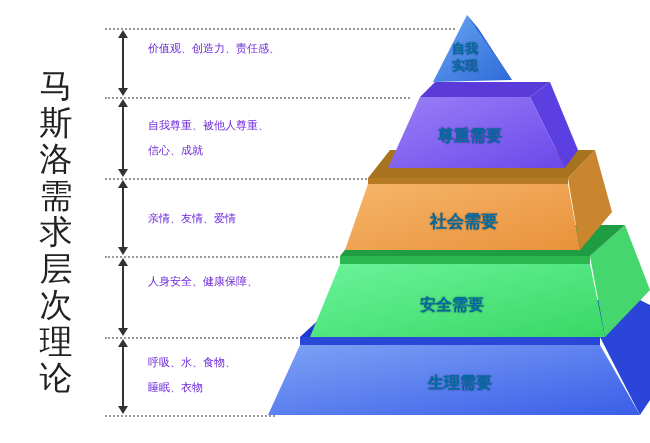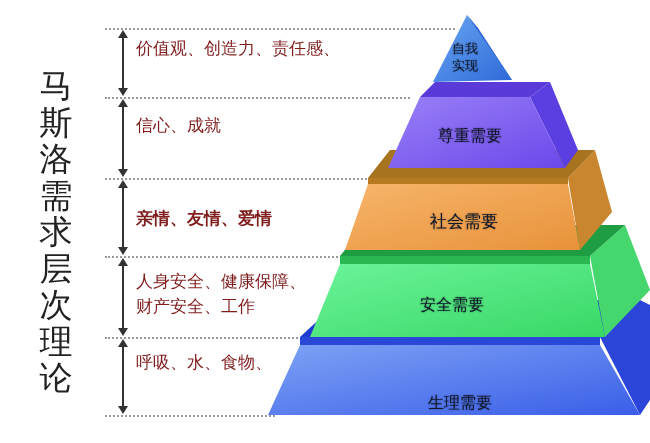--- a/index.html
+++ b/index.html
@@ -4,23 +4,23 @@
 <style>
   html,body{margin:0;padding:0;background:#ffffff;}
   body{width:650px;height:443px;position:relative;overflow:hidden;font-family:"DejaVu Sans",sans-serif;}
   .title{position:absolute;left:34px;top:68px;width:44px;display:flex;flex-direction:column;align-items:center;}
   .title span{font-size:33px;line-height:36.5px;color:#222;}
   .dline{position:absolute;left:105px;height:0;border-top:2px dotted #999;}
   .axis{position:absolute;left:122px;width:2px;background:#333;}
   .arrow-up,.arrow-down{position:absolute;left:118px;width:0;height:0;border-left:5px solid transparent;border-right:5px solid transparent;}
   .arrow-up{border-bottom:8px solid #333;}
   .arrow-down{border-top:8px solid #333;}
-  .desc{position:absolute;left:136px;font-size:17px;line-height:25px;color:#7f1d1d;}
+  .desc{position:absolute;left:148px;font-size:11px;line-height:25px;color:#6d28d9;}
   svg{position:absolute;left:0;top:0;}
-  .lbl{position:absolute;color:#0f172a;font-weight:normal;text-shadow:0 0 2px rgba(0,0,0,0.45);text-align:center;white-space:nowrap;}
+  .lbl{position:absolute;color:#0369a1;font-weight:bold;text-shadow:0 0 2px rgba(0,0,0,0.45);text-align:center;white-space:nowrap;}
 </style>
 </head>
 <body>
 
 <div class="title">
   <span>马</span>
   <span>斯</span>
   <span>洛</span>
   <span>需</span>
   <span>求</span>
@@ -60,31 +60,32 @@
 <div>
   <div class="axis" style="top:341px;height:71px;"></div>
   <div class="arrow-up" style="top:339px;"></div>
     <div class="arrow-down" style="top:406px;"></div>
 </div>
 
 <div class="desc" style="top:36px;">
   <div>价值观、创造力、责任感、</div>
 </div>
 <div class="desc" style="top:113px;">
+  <div>自我尊重、被他人尊重、</div>
   <div>信心、成就</div>
 </div>
-<div class="desc" style="top:206px;font-weight:bold;">
+<div class="desc" style="top:206px;">
   <div>亲情、友情、爱情</div>
 </div>
 <div class="desc" style="top:269px;">
   <div>人身安全、健康保障、</div>
-  <div>财产安全、工作</div>
 </div>
 <div class="desc" style="top:350px;">
   <div>呼吸、水、食物、</div>
+  <div>睡眠、衣物</div>
 </div>
 
 <svg width="650" height="443">
   <defs>
     <linearGradient id="gBlue" x1="0" y1="0" x2="1" y2="1">
         <stop offset="0" stop-color="#7da2f5"></stop>
         <stop offset="1" stop-color="#3a5ee8"></stop>
       </linearGradient>
     <linearGradient id="gGreen" x1="0" y1="0" x2="1" y2="1">
         <stop offset="0" stop-color="#6cf39a"></stop>
@@ -137,13 +138,13 @@
   </g>
 </svg>
 
 <div class="lbl" style="left:452px;top:40px;font-size:13px;line-height:17px;">
   <div>自我</div>
   <div>实现</div>
 </div>
 <div class="lbl" style="left:438px;top:126px;font-size:16px;">尊重需要</div>
 <div class="lbl" style="left:430px;top:210px;font-size:17px;">社会需要</div>
 <div class="lbl" style="left:420px;top:295px;font-size:16px;">安全需要</div>
-<div class="lbl" style="left:428px;top:373px;font-size:16px;margin-top:20px;">生理需要</div>
+<div class="lbl" style="left:428px;top:373px;font-size:16px;">生理需要</div>
 
 </body></html>

